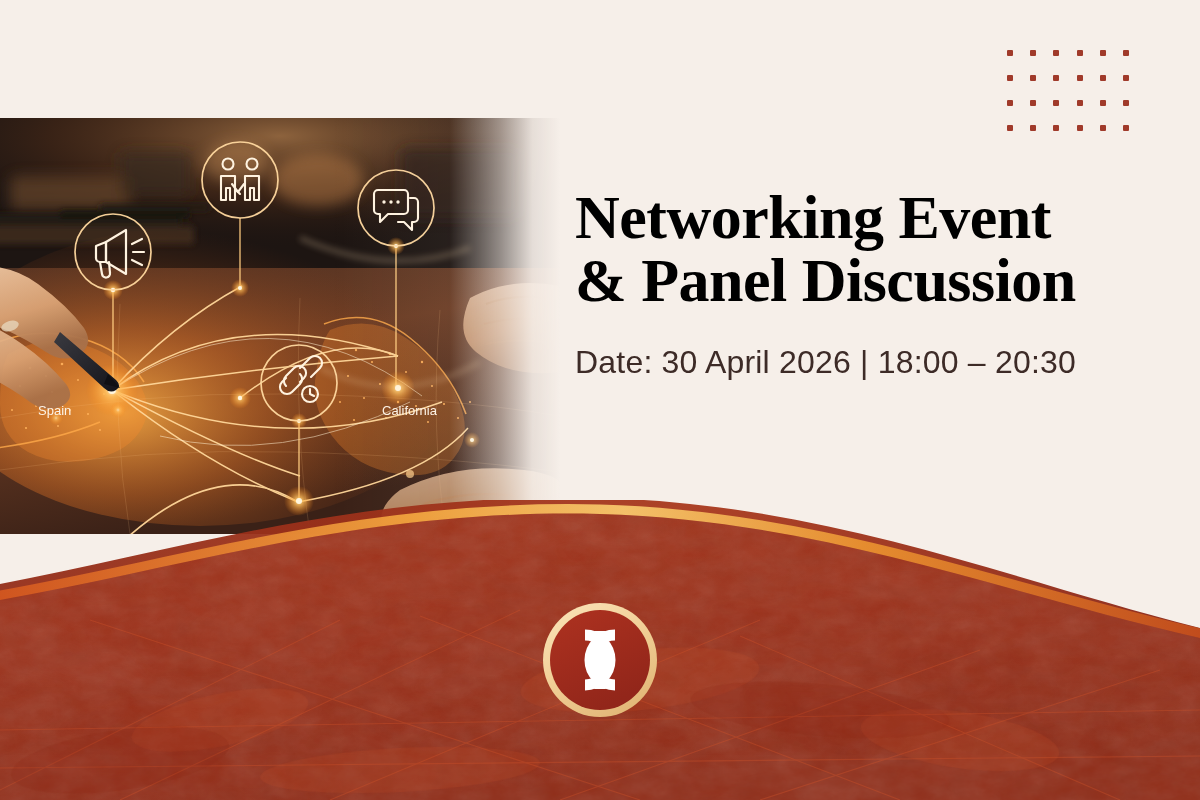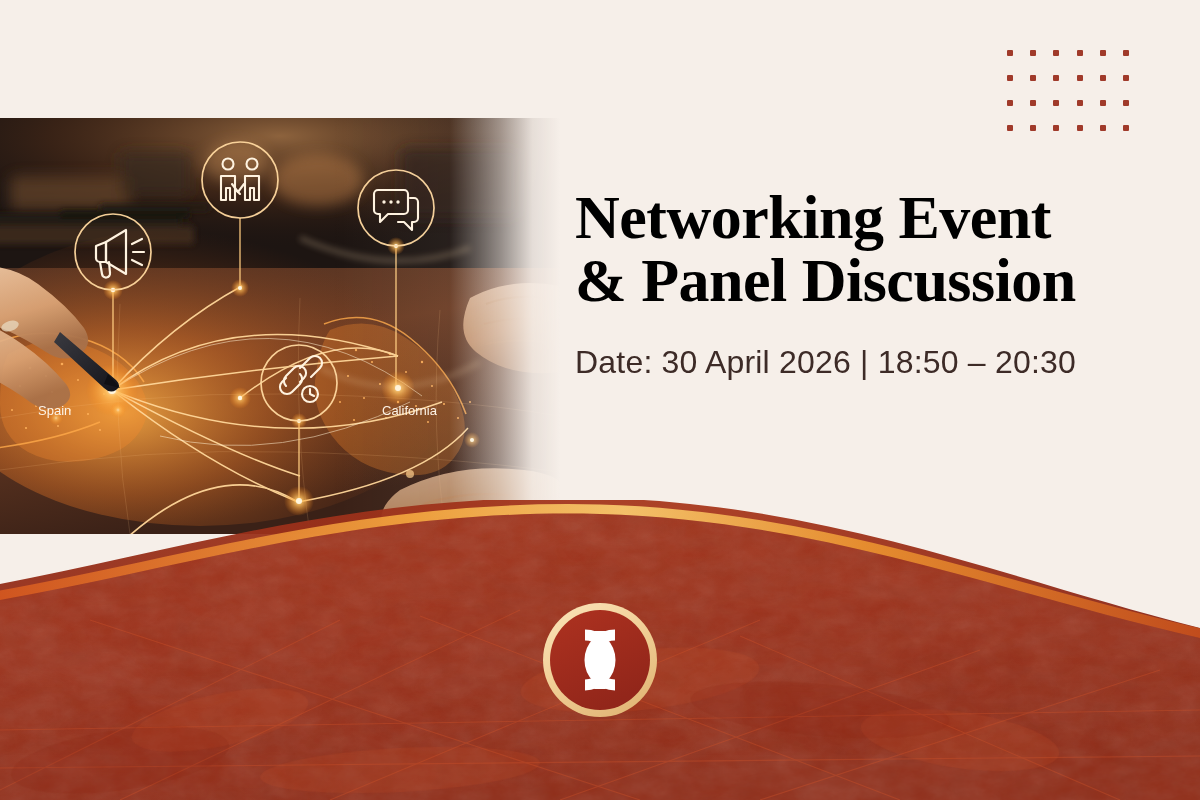--- a/index.html
+++ b/index.html
@@ -402,21 +402,21 @@
       <g opacity="0.25" filter="url(#blurMed)">
         <path d="M300 120 q90 40 170 10" stroke="#ffe2b8" stroke-width="5" fill="none"></path>
         <path d="M320 250 q80 40 160 -6" stroke="#ffe2b8" stroke-width="4" fill="none"></path>
       </g>
     </svg>
   </div>
 
   <div id="text-block">
     <h1 id="event-title">Networking Event
 &amp; Panel Discussion</h1>
-    <div id="event-date">Date: 30 April 2026 | 18:50 – 20:30</div>
+    <div id="event-date">Date: 30 April 2026 | 18:00 – 20:30</div>
   </div>
 
   <div id="wave-band">
     <svg viewBox="0 0 1200 300" preserveAspectRatio="none" xmlns="http://www.w3.org/2000/svg">
       <defs>
         <linearGradient id="goldWave" x1="0" y1="0" x2="1" y2="0">
           <stop offset="0" stop-color="#d2561f"></stop>
           <stop offset="0.34" stop-color="#f0a23e"></stop>
           <stop offset="0.52" stop-color="#f7c76c"></stop>
           <stop offset="0.72" stop-color="#e8902f"></stop>

